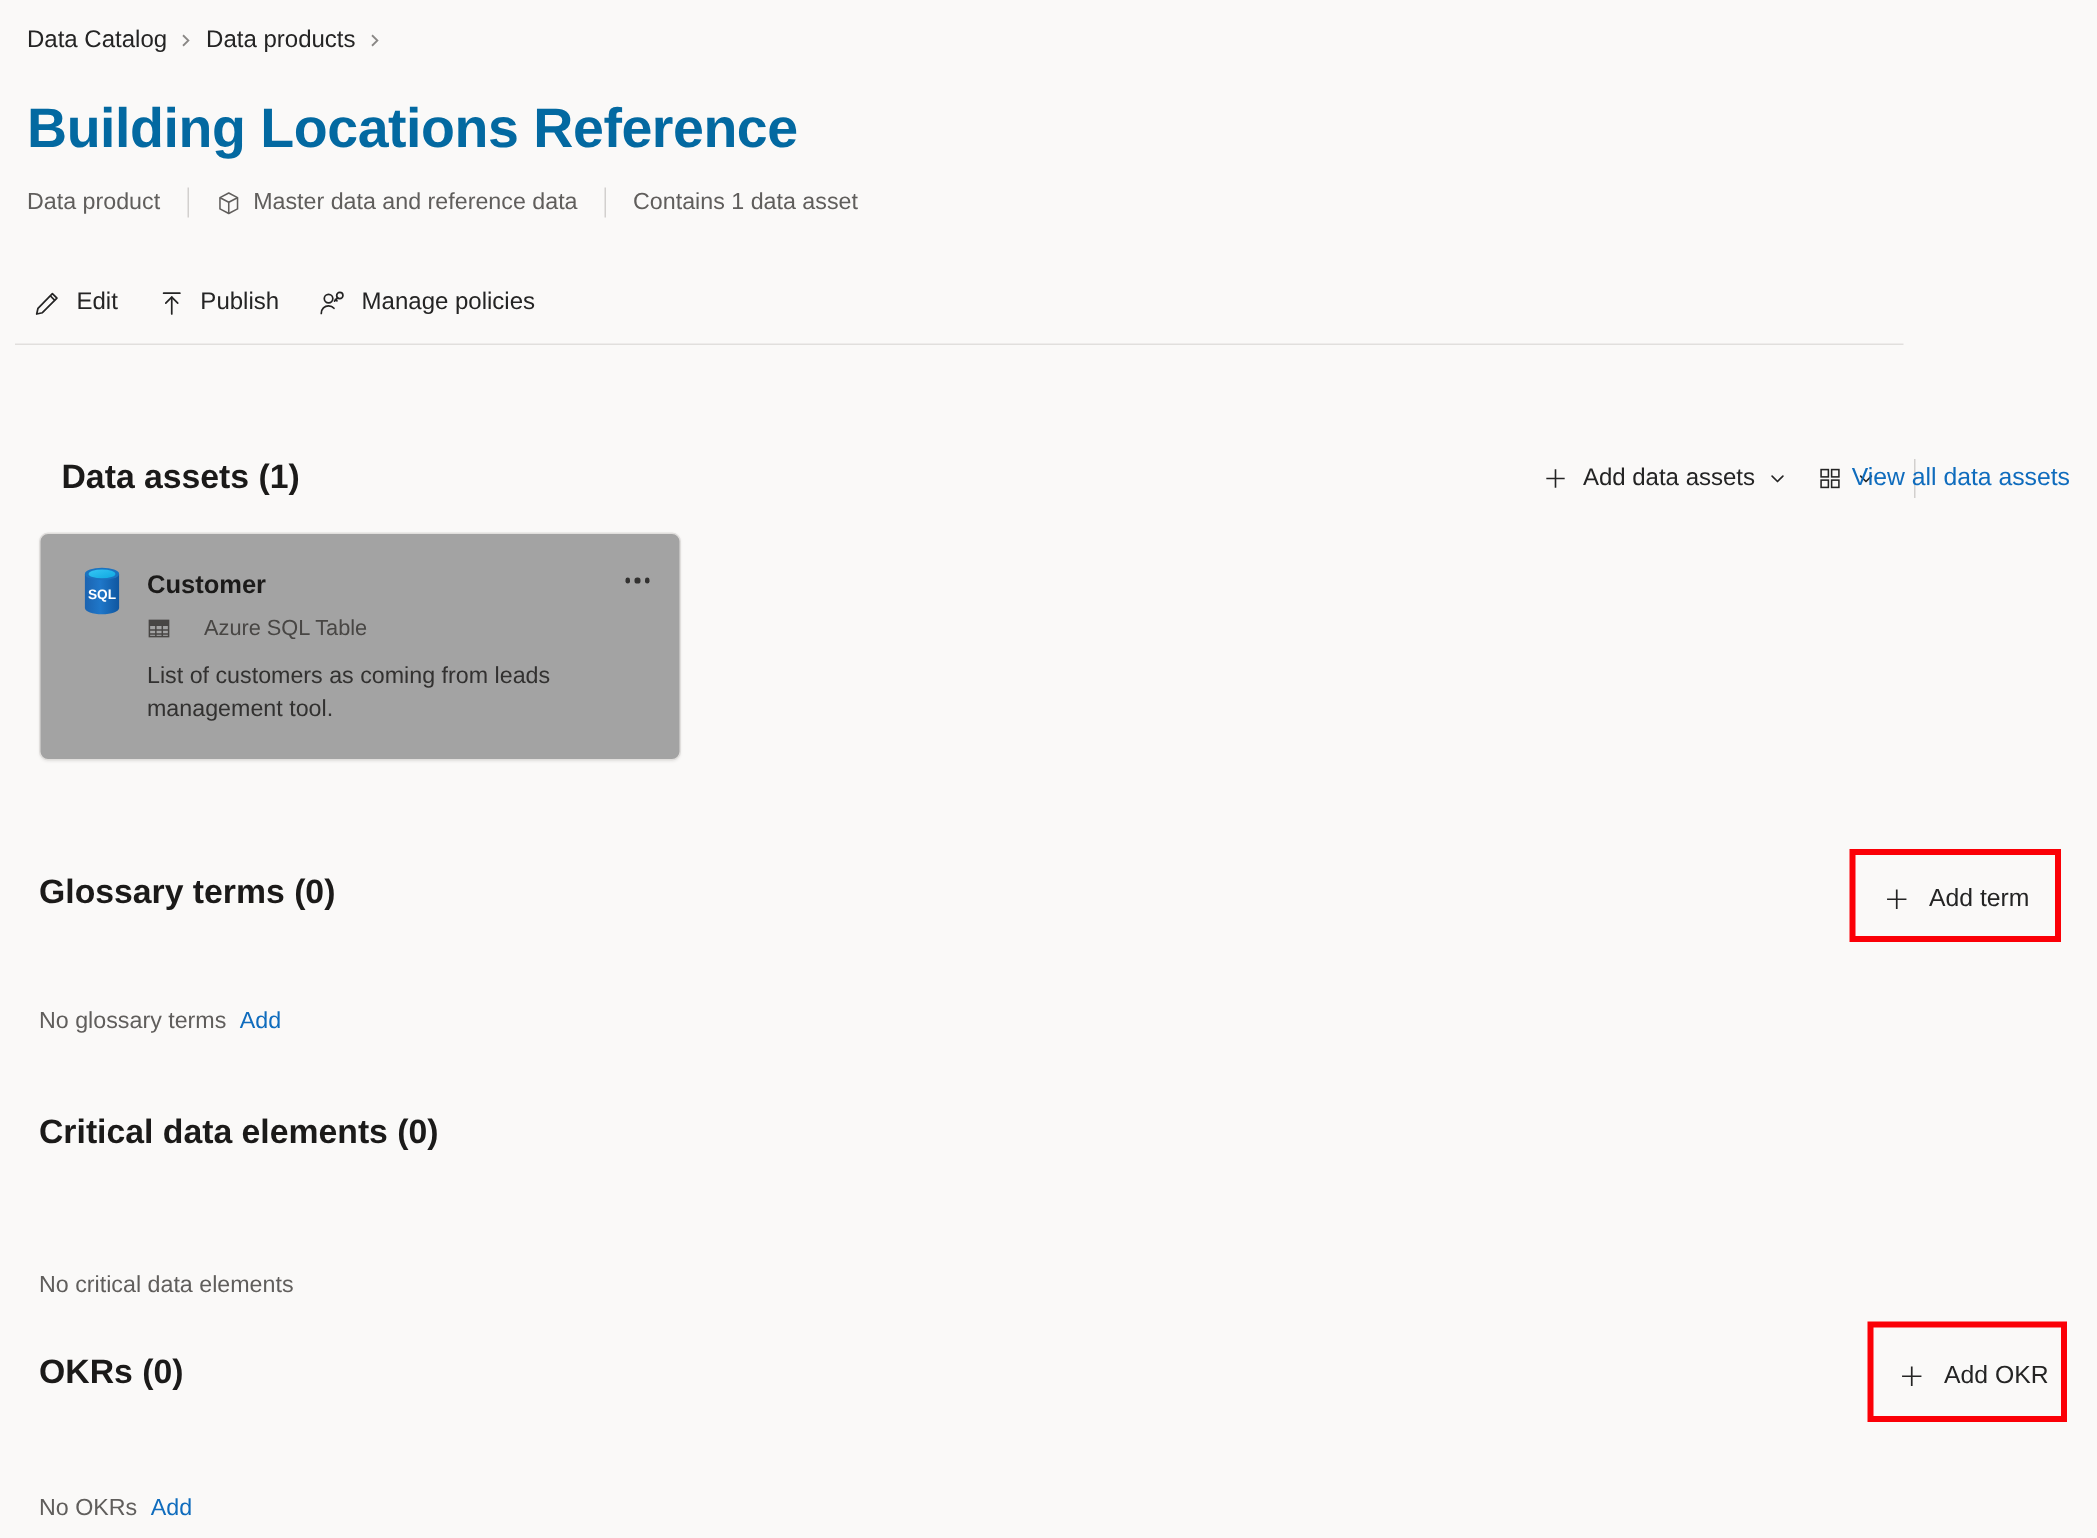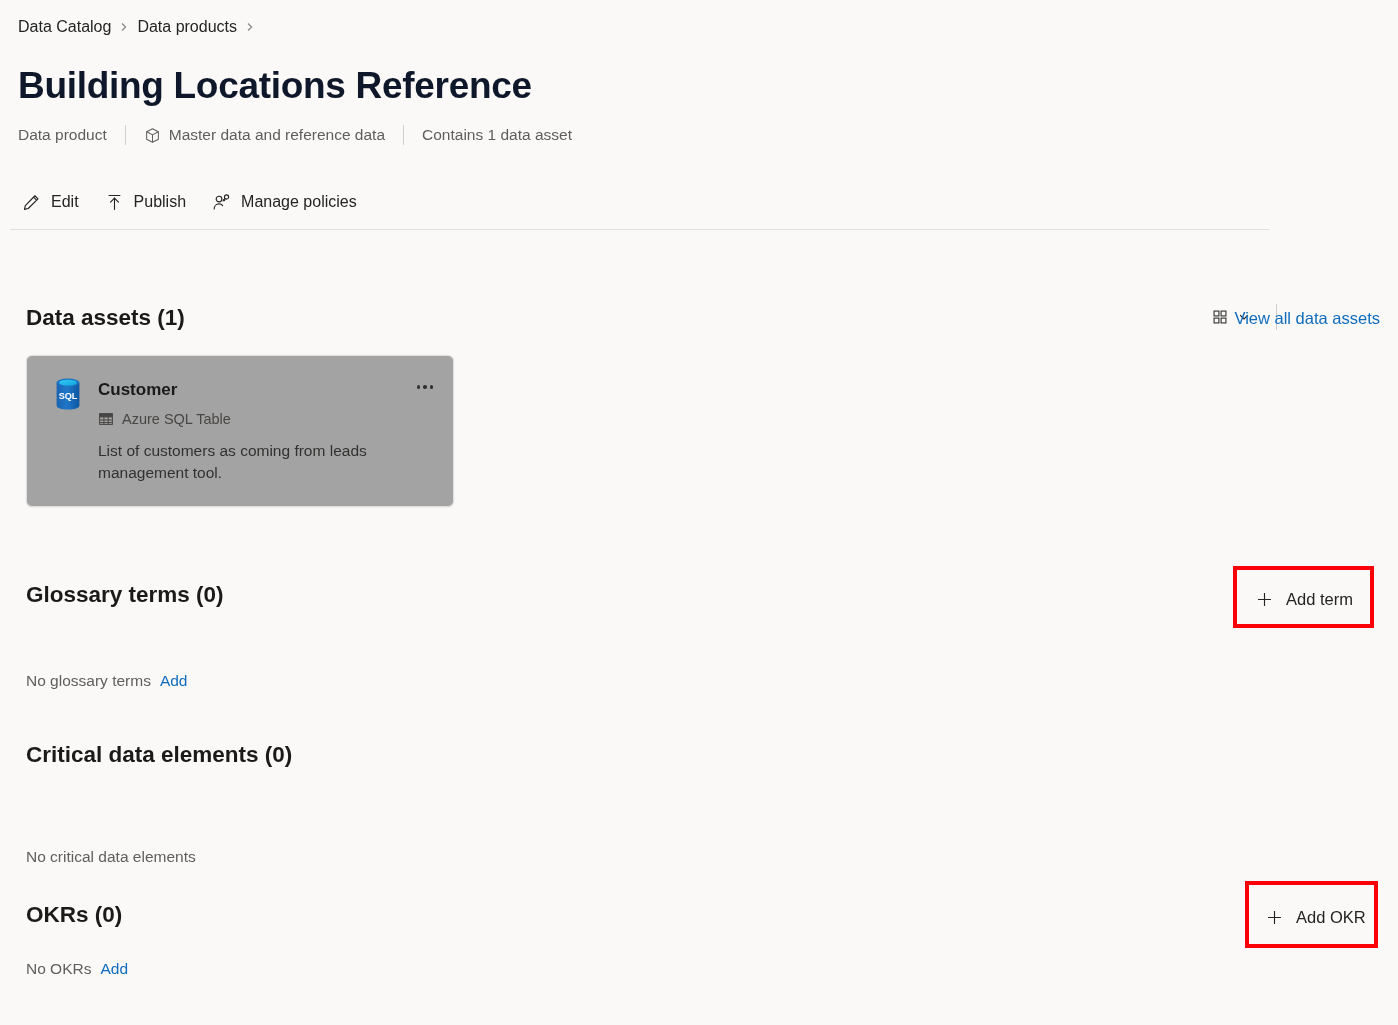--- a/index.html
+++ b/index.html
@@ -24,21 +24,21 @@
   .breadcrumb .sep {
     color: #8a8886; font-size: 13px; display: inline-flex;
     align-items: center; justify-content: center;
   }
   .chev-right { width: 10px; height: 10px; display: block; }
 
   
   .page-title {
     position: absolute; left: 18px; top: 62px;
     font-size: 37px; font-weight: bold; letter-spacing: -0.3px;
-    color: #0f172a; line-height: 48px; margin: 0; white-space: nowrap;
+    color: #0369a1; line-height: 48px; margin: 0; white-space: nowrap;
   }
 
   
   .meta-row {
     position: absolute; left: 18px; top: 124px;
     display: flex; align-items: center;
     font-size: 15.5px; color: #605e5c; line-height: 22px;
   }
   .meta-item { display: flex; align-items: center; gap: 8px; white-space: nowrap; }
   .meta-div {
@@ -121,21 +121,21 @@
     cursor: pointer;
   }
   .card-more {
     position: absolute; right: 14px; top: 18px;
     width: 28px; height: 26px; display: flex; align-items: center;
     justify-content: center; gap: 3px; cursor: pointer; border-radius: 3px;
   }
   .card-more i { width: 3.5px; height: 3.5px; background: #323130; border-radius: 50%; display: block; }
   .card-type {
     position: absolute; left: 71px; top: 53px;
-    display: flex; align-items: center; gap: 8px;
+    display: flex; align-items: center; gap: 22px;
     font-size: 14.5px; color: #484644; line-height: 20px;
   }
   .type-icon { width: 16px; height: 16px; display: block; flex: none; }
   .card-desc {
     position: absolute; left: 71px; top: 84px; width: 300px;
     font-size: 15.5px; color: #323130; line-height: 22px;
   }
 
   
   .hl-box {
@@ -225,23 +225,36 @@
           <path d="M13.8 5.9 L11.6 8.2"></path>
           <path d="M12.2 6.9 L13.3 8"></path>
         </svg>
       </span>
       <span>Manage policies</span>
     </button>
   </div>
 
   <div class="hr"></div>
 
-  <h2 class="section-title" style="top:303px;">Data assets (1)</h2>
+  <h2 class="section-title" style="top:303px;margin-left:15px;">Data assets (1)</h2>
 
   <div class="assets-toolbar">
+    <button class="tb-btn">
+      <span>
+        <svg class="tb-icon" viewBox="0 0 20 20" fill="none" stroke="#242424" stroke-width="1.2">
+            <path d="M10 3.2 V16.8 M3.2 10 H16.8"></path>
+          </svg>
+      </span>
+      <span>Add data assets</span>
+      <span>
+        <svg class="tb-chev" viewBox="0 0 12 12" fill="none" stroke="#242424" stroke-width="1.1" stroke-linecap="round" stroke-linejoin="round">
+            <path d="M2.4 4.4 L6 8 L9.6 4.4"></path>
+          </svg>
+      </span>
+    </button>
 
     <button class="tb-btn">
       <span>
         <svg class="tb-icon" viewBox="0 0 20 20" fill="none" stroke="#242424" stroke-width="1.15">
           <rect x="3.4" y="3.4" width="5.4" height="5.4"></rect>
           <rect x="11.2" y="3.4" width="5.4" height="5.4"></rect>
           <rect x="3.4" y="11.2" width="5.4" height="5.4"></rect>
           <rect x="11.2" y="11.2" width="5.4" height="5.4"></rect>
         </svg>
       </span>
@@ -316,21 +329,21 @@
     <span>Add term</span>
   </button>
   <div class="hl-box" id="add-term-box"></div>
 
   <h2 class="section-title" style="top:740px;">Critical data elements (0)</h2>
   <div class="empty-text" style="top:798px;margin-top:48px;">
     <span>No critical data elements</span>
   </div>
 
   <h2 class="section-title" style="top:900px;">OKRs (0)</h2>
-  <div class="empty-text" style="top:958px;">
+  <div class="empty-text" style="top:995px;">
     <span>No OKRs</span>
     <span class="link">Add</span>
   </div>
 
   <button class="plus-btn" id="add-okr-btn">
     <span>
       <svg class="plus-icon" viewBox="0 0 20 20" fill="none" stroke="#242424" stroke-width="1.2">
           <path d="M10 3.2 V16.8 M3.2 10 H16.8"></path>
         </svg>
     </span>

